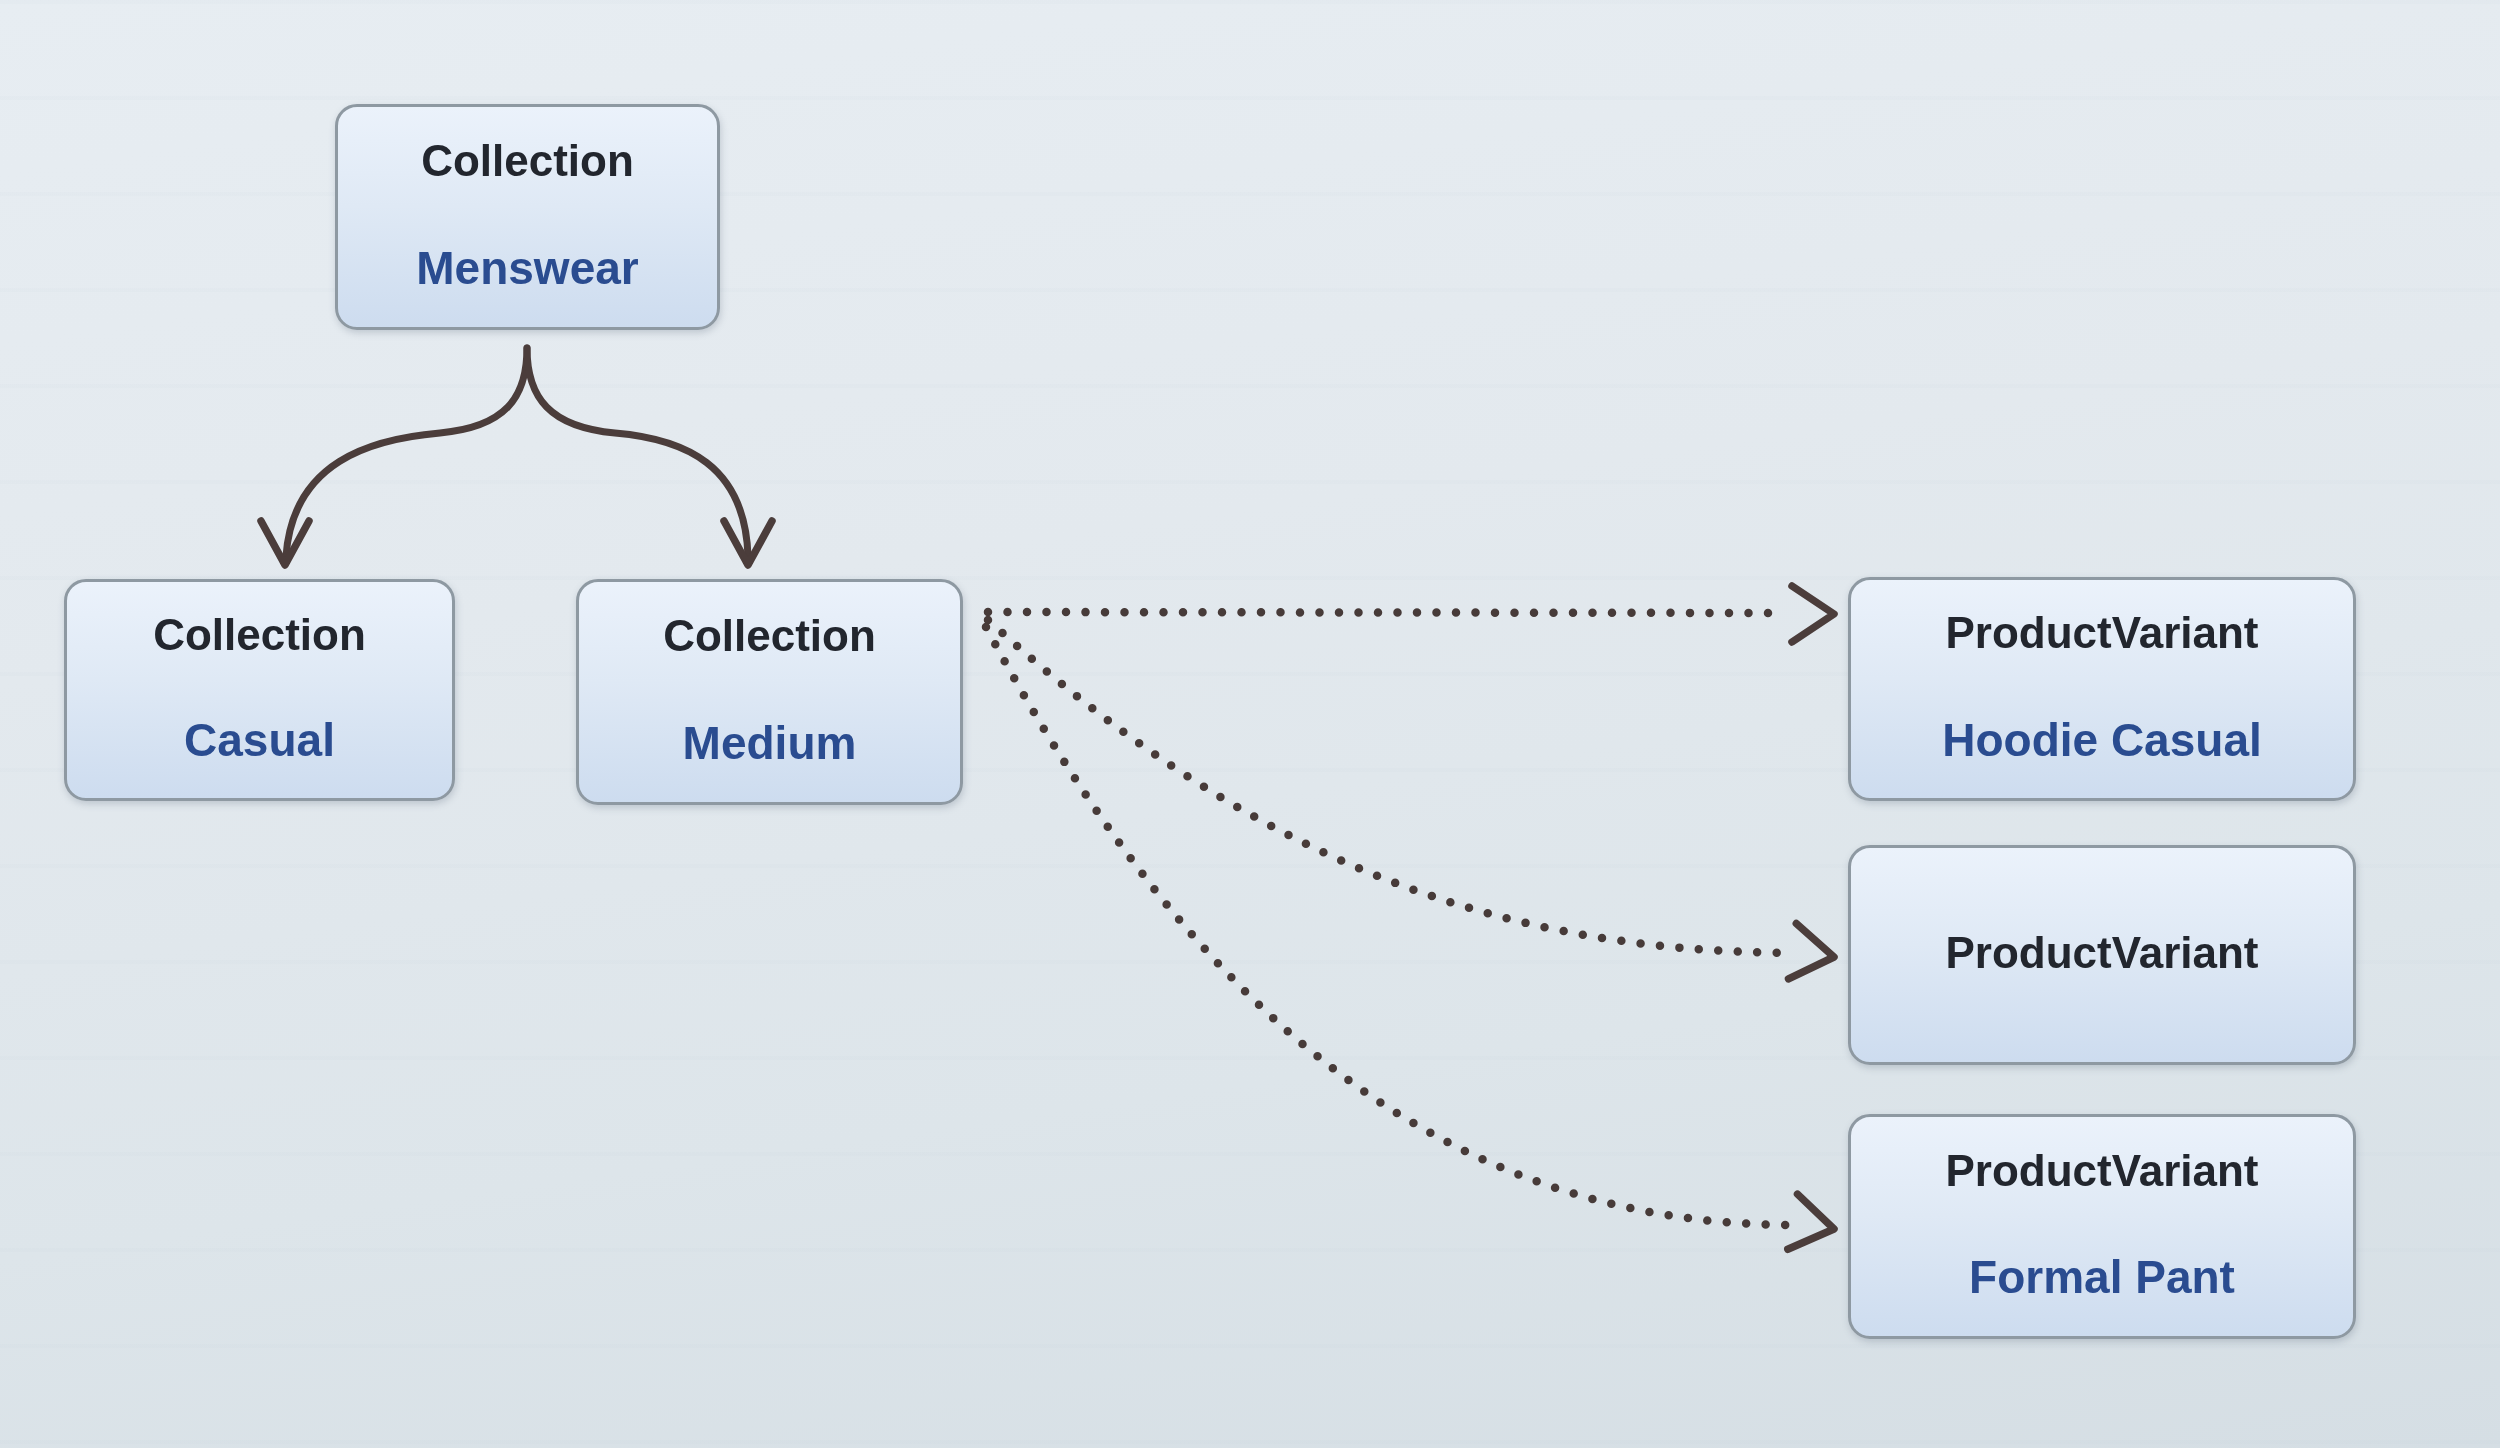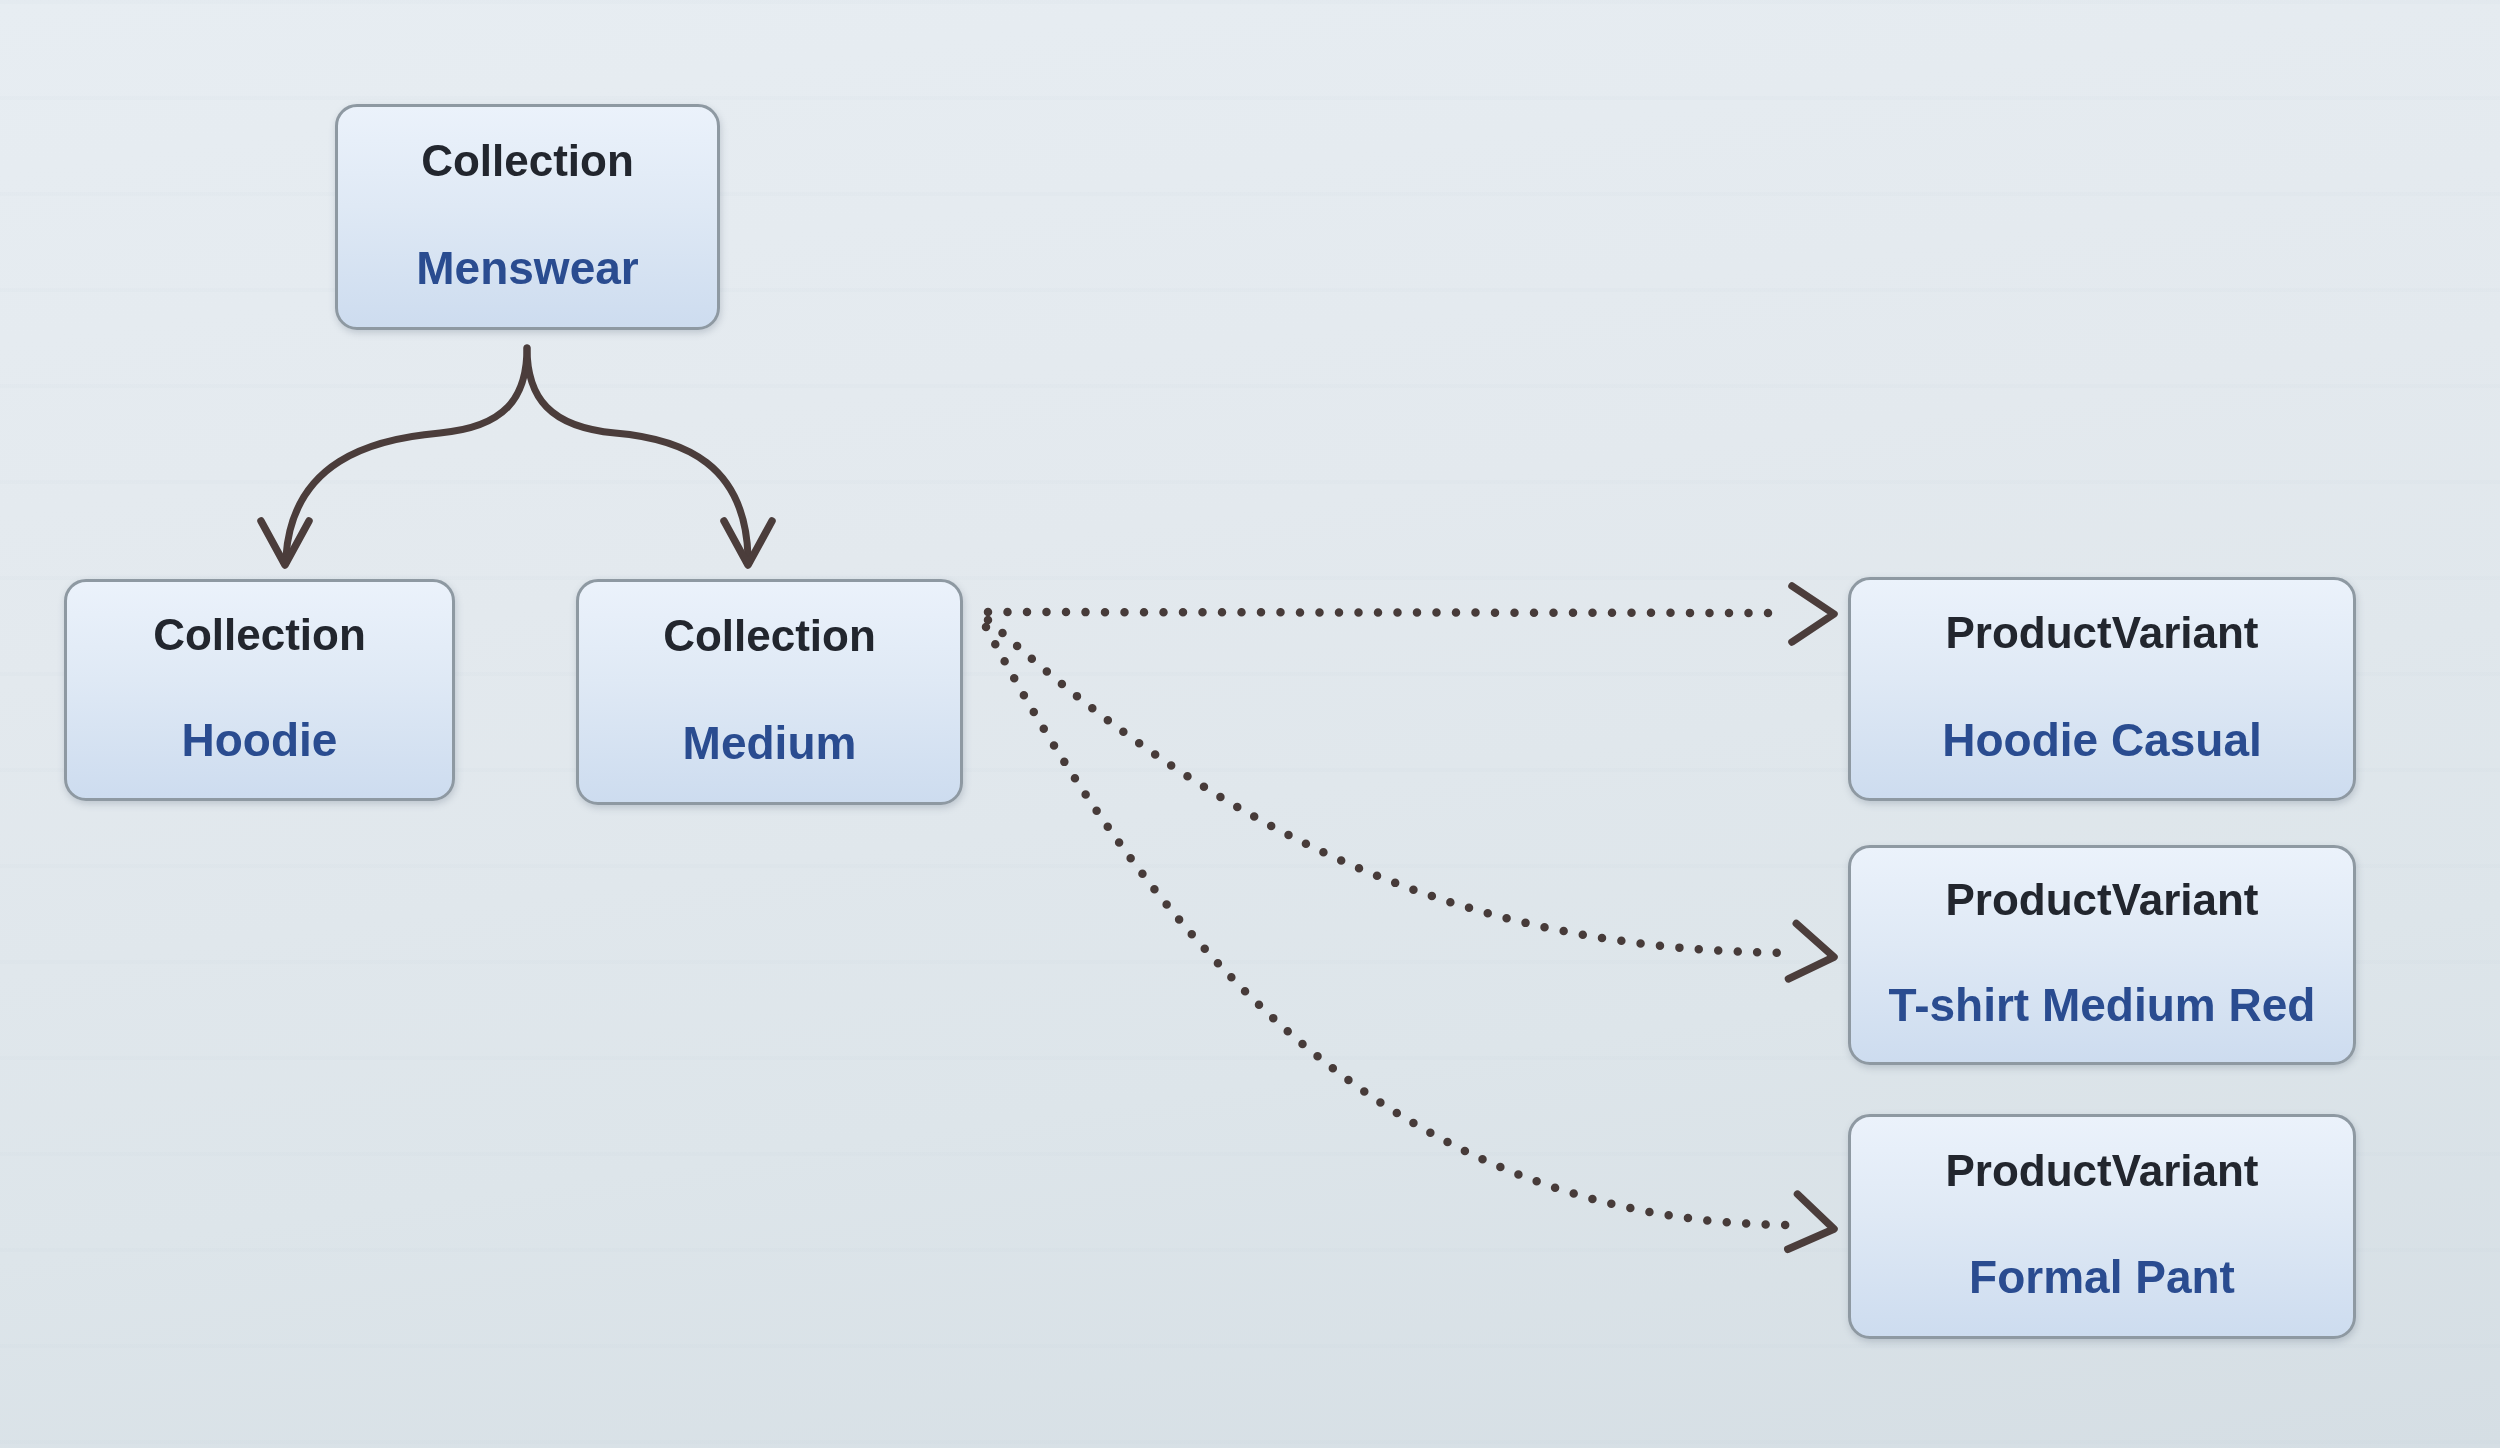--- a/index.html
+++ b/index.html
@@ -103,36 +103,35 @@
     <path class="arrowhead-open" d="M -42 -28 L 0 0 L -42 28" transform="translate(1834 1229) rotate(10)"></path>
   </svg>
 
   <div class="node n-menswear">
     <div class="node-type">Collection</div>
     <div class="node-name">Menswear</div>
   </div>
 
   <div class="node n-formal">
     <div class="node-type">Collection</div>
-    <div class="node-name">Hoodie</div>
+    <div class="node-name">Casual</div>
   </div>
 
   <div class="node n-casual">
     <div class="node-type">Collection</div>
     <div class="node-name">Medium</div>
   </div>
 
   <div class="node n-hoodie">
     <div class="node-type">ProductVariant</div>
     <div class="node-name">Hoodie Casual</div>
   </div>
 
   <div class="node n-tshirt">
     <div class="node-type">ProductVariant</div>
-    <div class="node-name">T-shirt Medium Red</div>
   </div>
 
   <div class="node n-jogger">
     <div class="node-type">ProductVariant</div>
     <div class="node-name">Formal Pant</div>
   </div>
 
 </div>
 
 </body></html>

